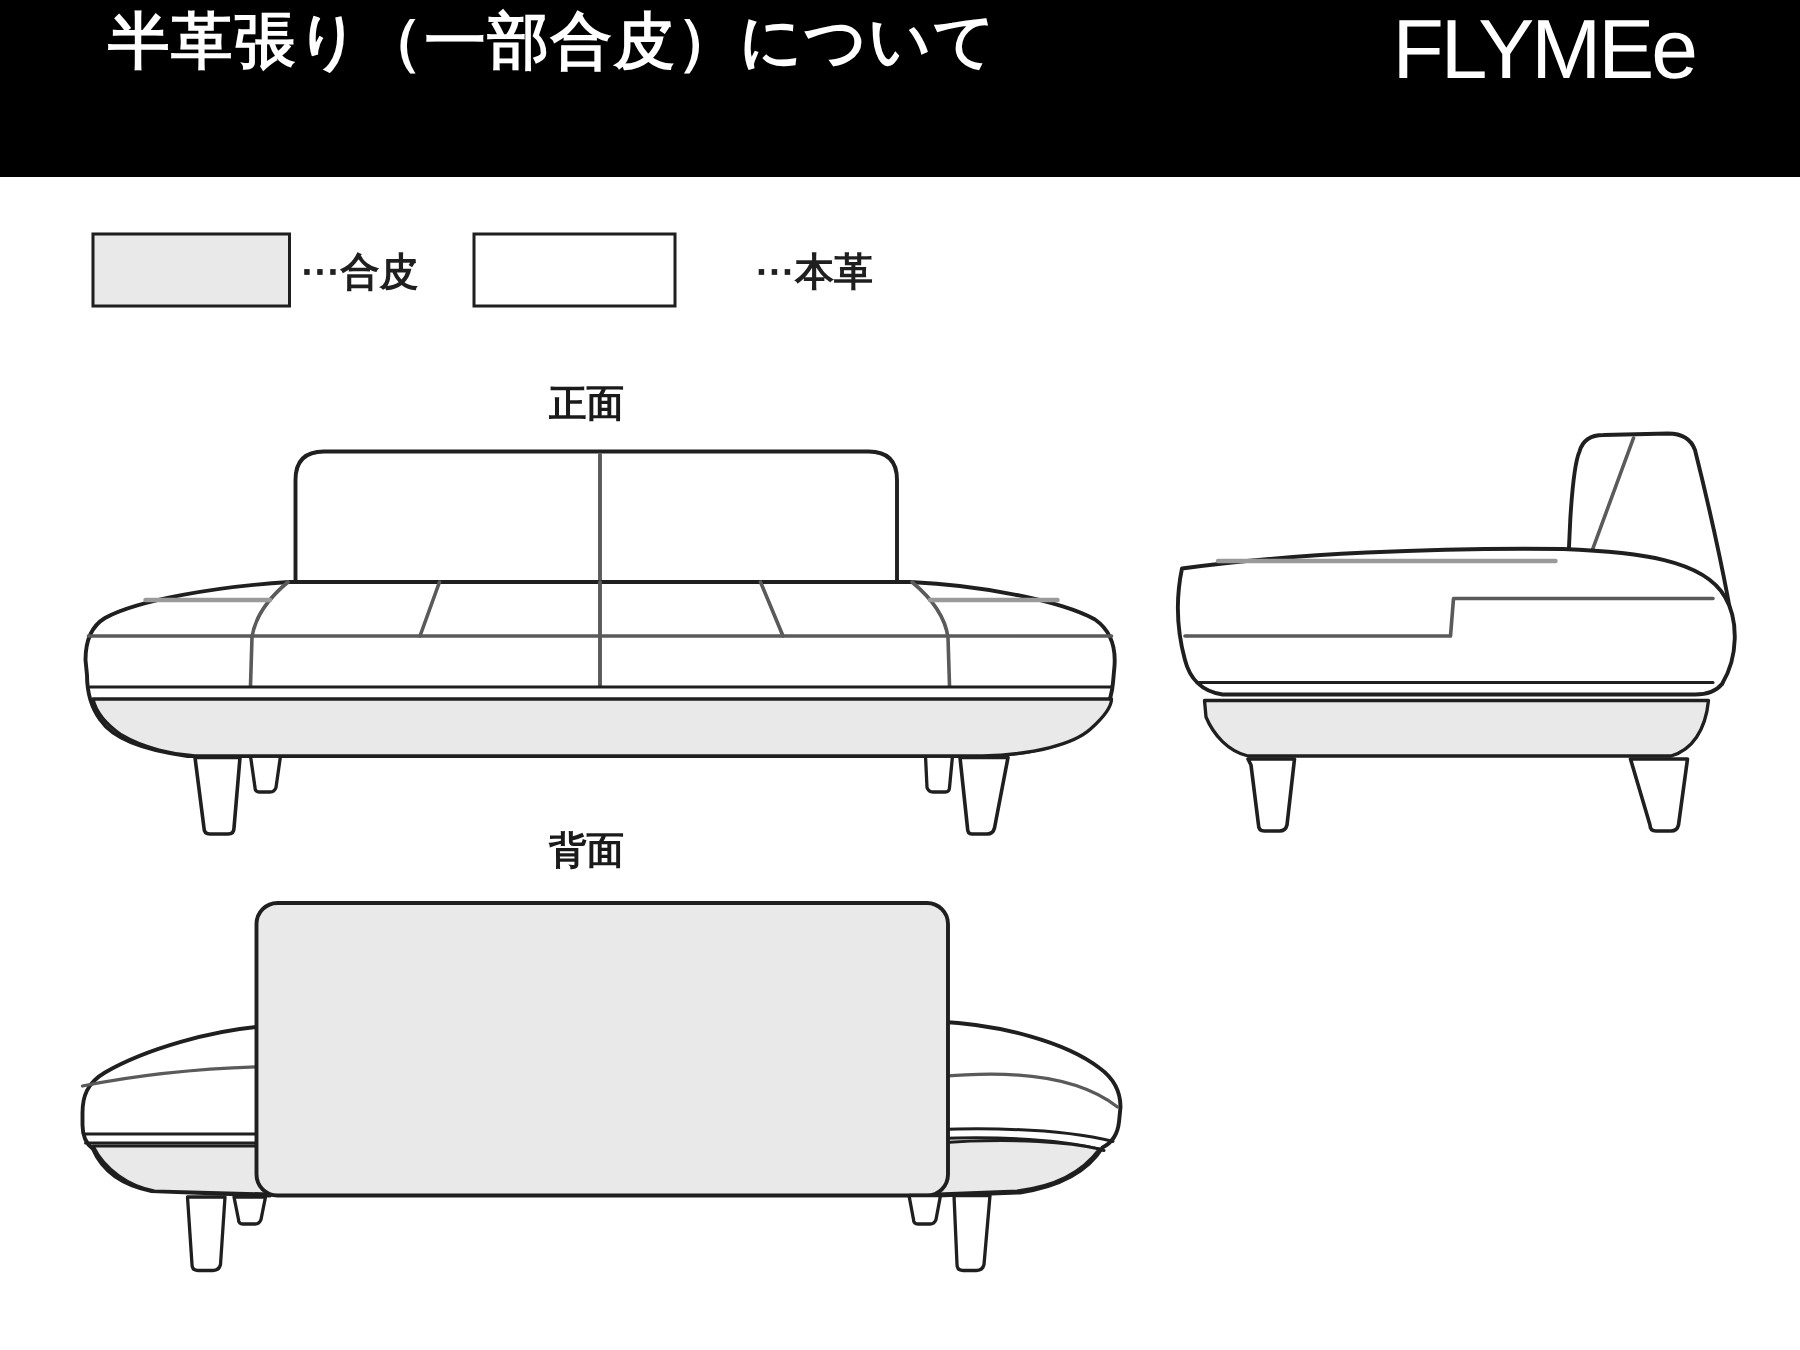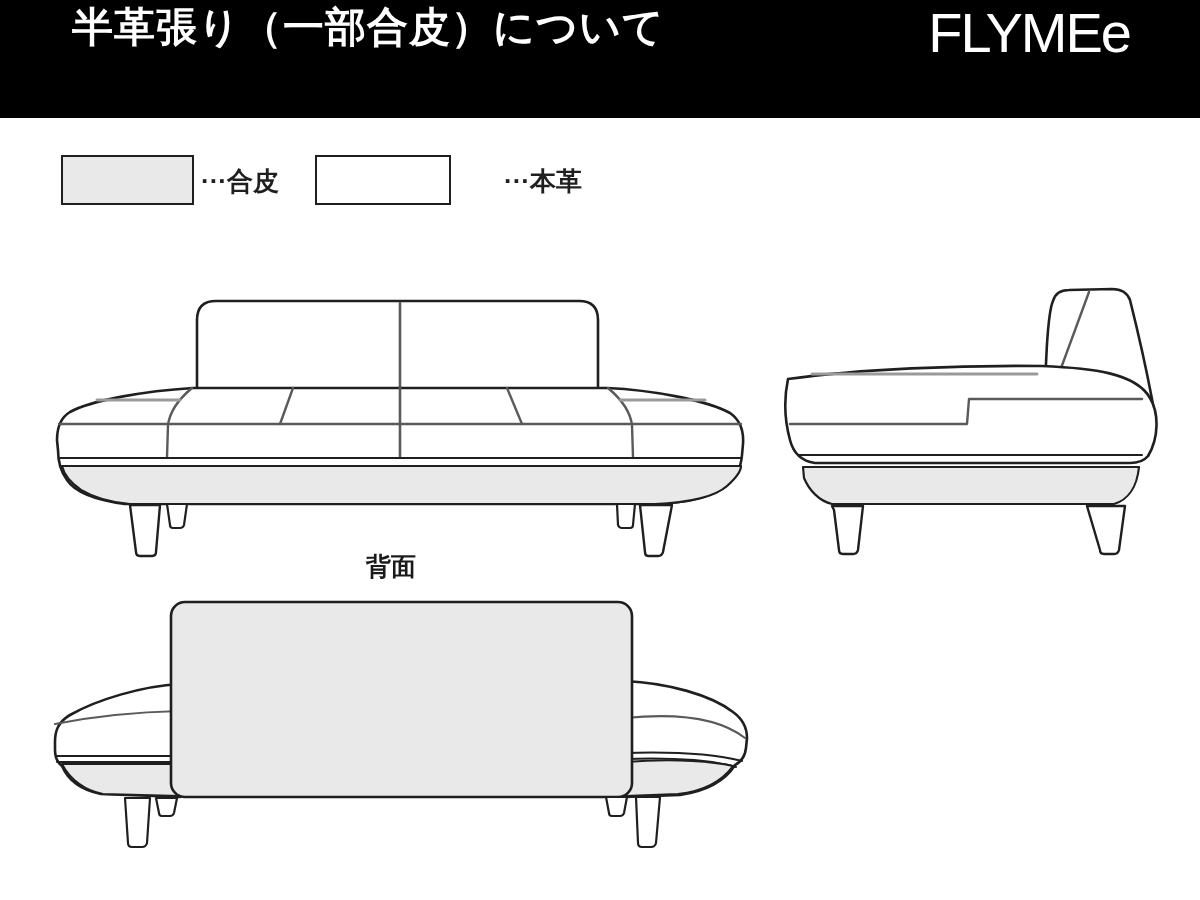--- a/index.html
+++ b/index.html
@@ -51,20 +51,21 @@
   <div class="header">
     <div class="header-title">半革張り（一部合皮）について</div>
     <div class="logo">FLYMEe</div>
   </div>
 
   <div class="swatch synthetic"></div>
   <div class="legend-label synthetic">···合皮</div>
   <div class="swatch genuine"></div>
   <div class="legend-label genuine">···本革</div>
 
+  <div class="view-title front">正面</div>
   <div class="view-title back">背面</div>
 
   <svg class="drawing" width="1200" height="900" viewBox="0 0 1200 900" fill="none" stroke-linecap="round" stroke-linejoin="round">
 
     <g>
 
       <path d="M197,392 L197,320 Q197,301 216,301 L579,301 Q598,301 598,320 L598,392" fill="var(--genuine-fill)" stroke="var(--line)" stroke-width="2.6"></path>
       <path d="M400,303 L400,392" stroke="var(--seam)" stroke-width="2.6"></path>
 
       <path d="M193,388 L607,388

